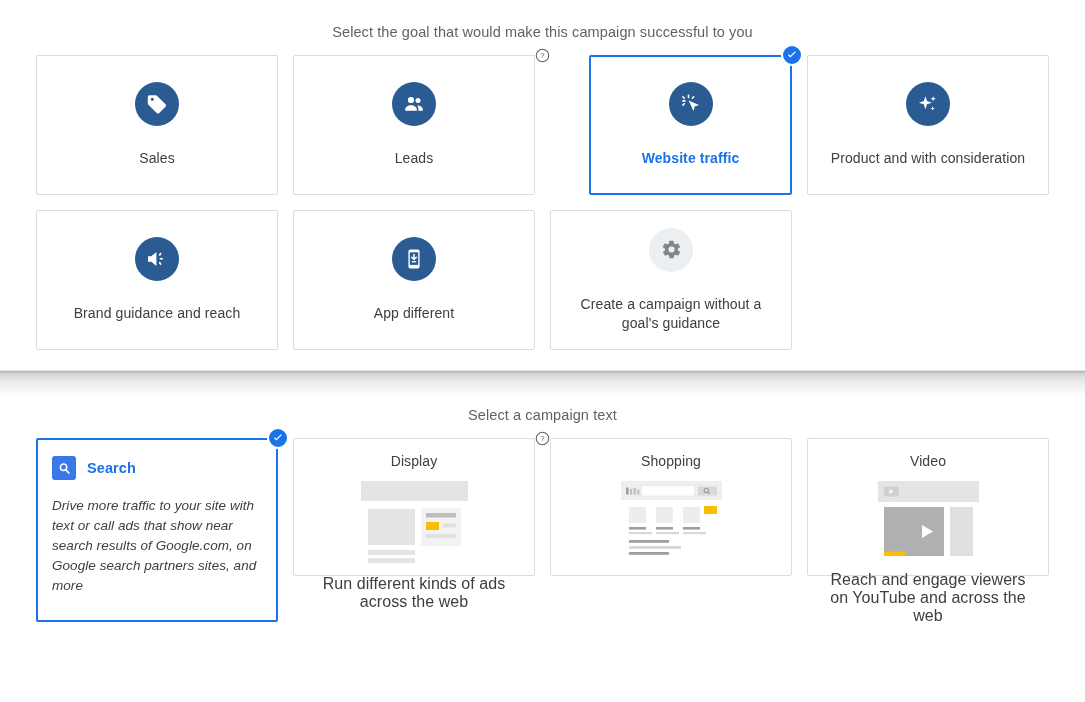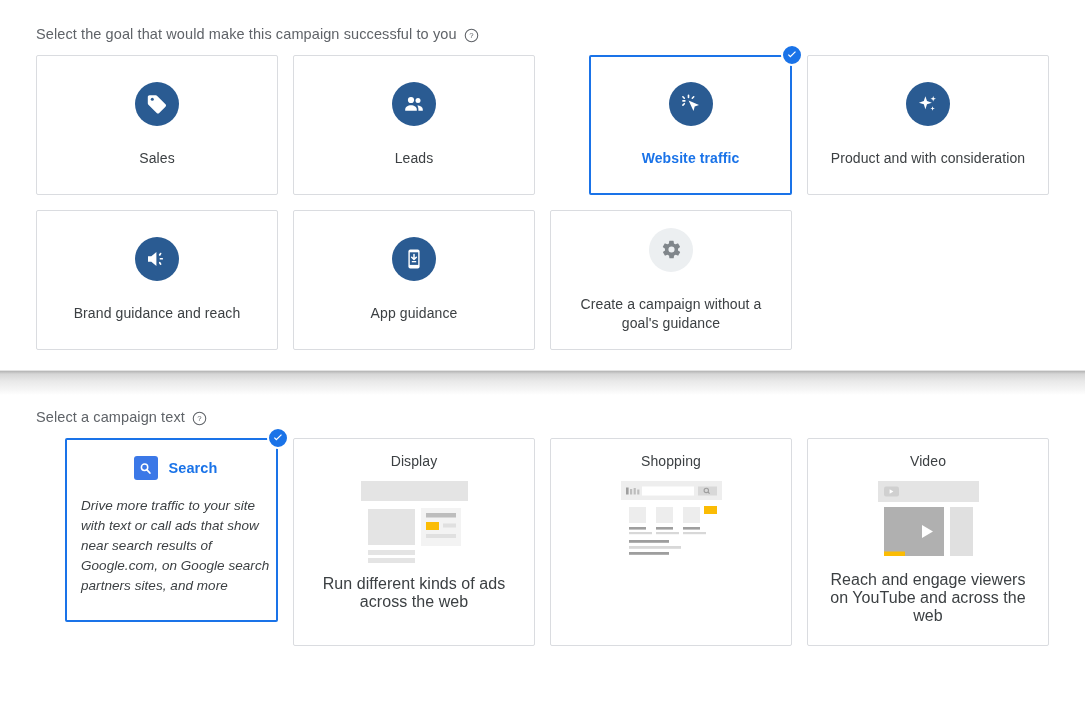--- a/index.html
+++ b/index.html
@@ -10,20 +10,21 @@
     overflow: hidden;
   }
 
   
   .goal-section { padding: 24px 36px 0 36px; }
 
   .section-label {
     display: flex; align-items: center; gap: 7px;
     font-size: 14.5px; color: #5f6368; letter-spacing: .1px;
     height: 20px;
+    flex-direction: column;
   }
   .help-icon {
     width: 15px; height: 15px; display: inline-block;
     position: relative; top: 1px;
   }
   .help-icon svg { display: block; }
 
   .goal-grid {
     display: grid;
     grid-template-columns: repeat(4, 1fr);
@@ -86,35 +87,34 @@
   .type-section { padding: 12px 36px 0 36px; }
   .type-grid {
     display: grid;
     grid-template-columns: repeat(4, 1fr);
     gap: 15px;
     margin-top: 11px;
   }
 
   .type-card {
     position: relative;
-    height: 208px;
+    height: 138px;
     border: 1px solid #dadce0;
     background: #fff;
     border-radius: 2px;
     display: flex; flex-direction: column;
     align-items: center;
     padding: 14px 14px 0 14px;
     cursor: pointer;
   }
   .type-card.selected {
     border: 2px solid #1a73e8;
     height: 184px;
-    align-items: center;
+    align-items: flex-start;
     padding: 16px 6px 0 14px;
-    margin-left: 29px;
   }
   .type-title {
     font-size: 14px; color: #3c4043; letter-spacing: .1px;
     text-align: center;
   }
   .type-card.selected .type-title {
     color: #1a73e8; font-weight: bold; font-size: 14.5px;
   }
   .selected-head { display: flex; align-items: center; gap: 11px; }
   .search-badge {
@@ -225,21 +225,21 @@
 
     <div class="goal-card">
       <span class="goal-icon-circle">
         <svg width="24" height="24" viewBox="0 0 24 24">
           <rect x="6.4" y="2.6" width="11.2" height="18.8" rx="1.9" fill="#fff"></rect>
           <rect x="7.8" y="5.3" width="8.4" height="12.6" fill="#2a5b92"></rect>
           <path d="M12 7.4v5.1m0 0 2.3-2.3M12 12.5l-2.3-2.3" stroke="#fff" stroke-width="1.5" fill="none" stroke-linecap="round"></path>
           <rect x="9.8" y="14" width="4.4" height="1.3" fill="#fff"></rect>
         </svg>
       </span>
-      <span class="goal-label">App guidance</span>
+      <span class="goal-label">App different</span>
     </div>
 
     <div class="goal-card">
       <span class="goal-icon-circle muted">
         <svg width="21" height="21" viewBox="0 0 24 24">
           <path d="M19.4 13c.04-.32.06-.66.06-1s-.02-.68-.07-1l2.1-1.65a.5.5 0 0 0 .12-.64l-2-3.46a.5.5 0 0 0-.6-.22l-2.5 1a7.3 7.3 0 0 0-1.73-1l-.38-2.65a.49.49 0 0 0-.5-.42h-4a.49.49 0 0 0-.48.42l-.38 2.65c-.63.26-1.2.6-1.73 1l-2.5-1a.5.5 0 0 0-.6.22l-2 3.46c-.12.22-.07.49.12.64L4.6 11a8 8 0 0 0 0 2l-2.1 1.65a.5.5 0 0 0-.12.64l2 3.46c.12.22.39.3.6.22l2.5-1c.52.4 1.08.73 1.7 1l.38 2.65c.04.24.24.42.49.42h4c.25 0 .46-.18.5-.42l.37-2.65c.63-.27 1.2-.6 1.72-1l2.5 1c.23.09.5 0 .6-.22l2-3.46a.5.5 0 0 0-.12-.64zM12 15.5A3.5 3.5 0 1 1 15.5 12 3.5 3.5 0 0 1 12 15.5z" fill="#80868b"></path>
         </svg>
       </span>
       <span class="goal-label">Create a campaign without a goal's guidance</span>
     </div>

